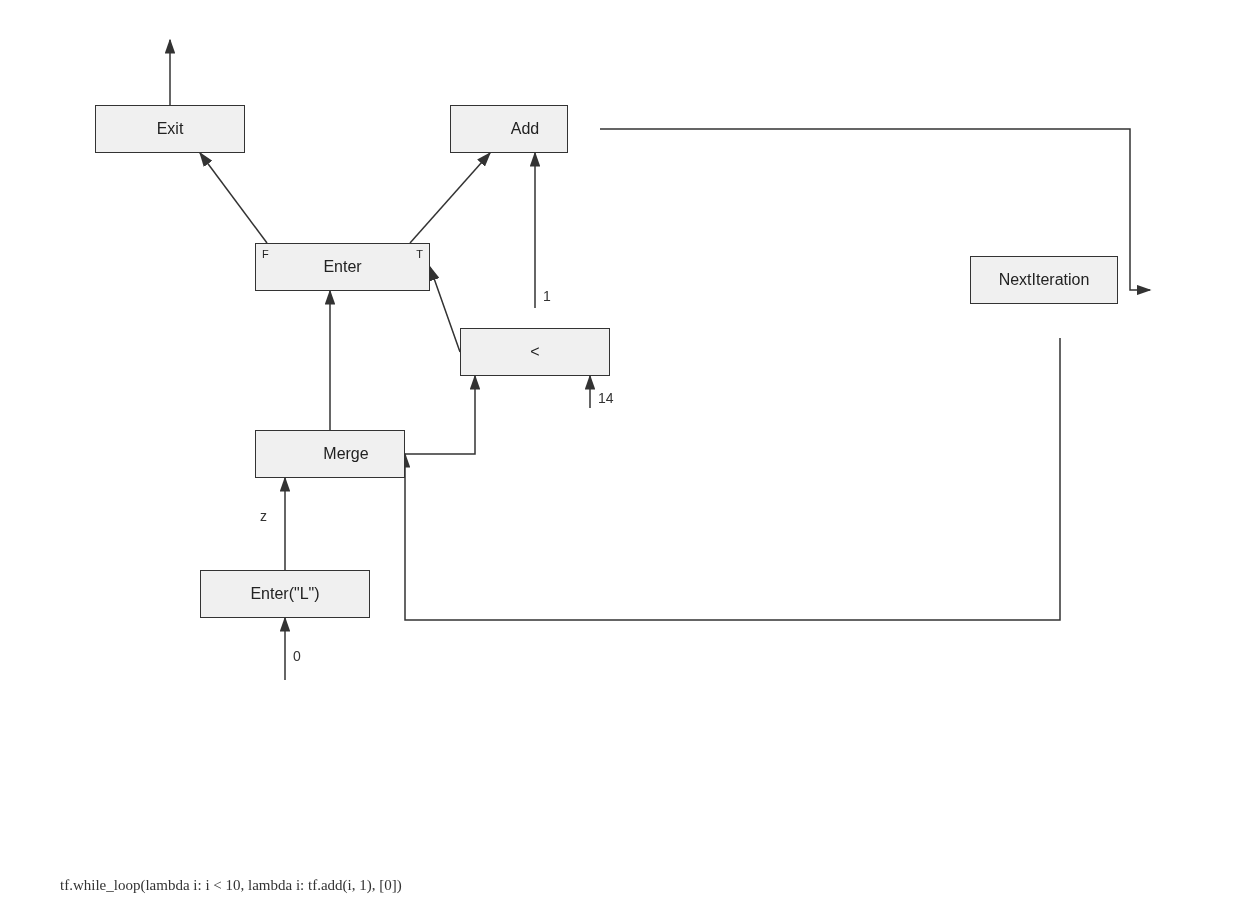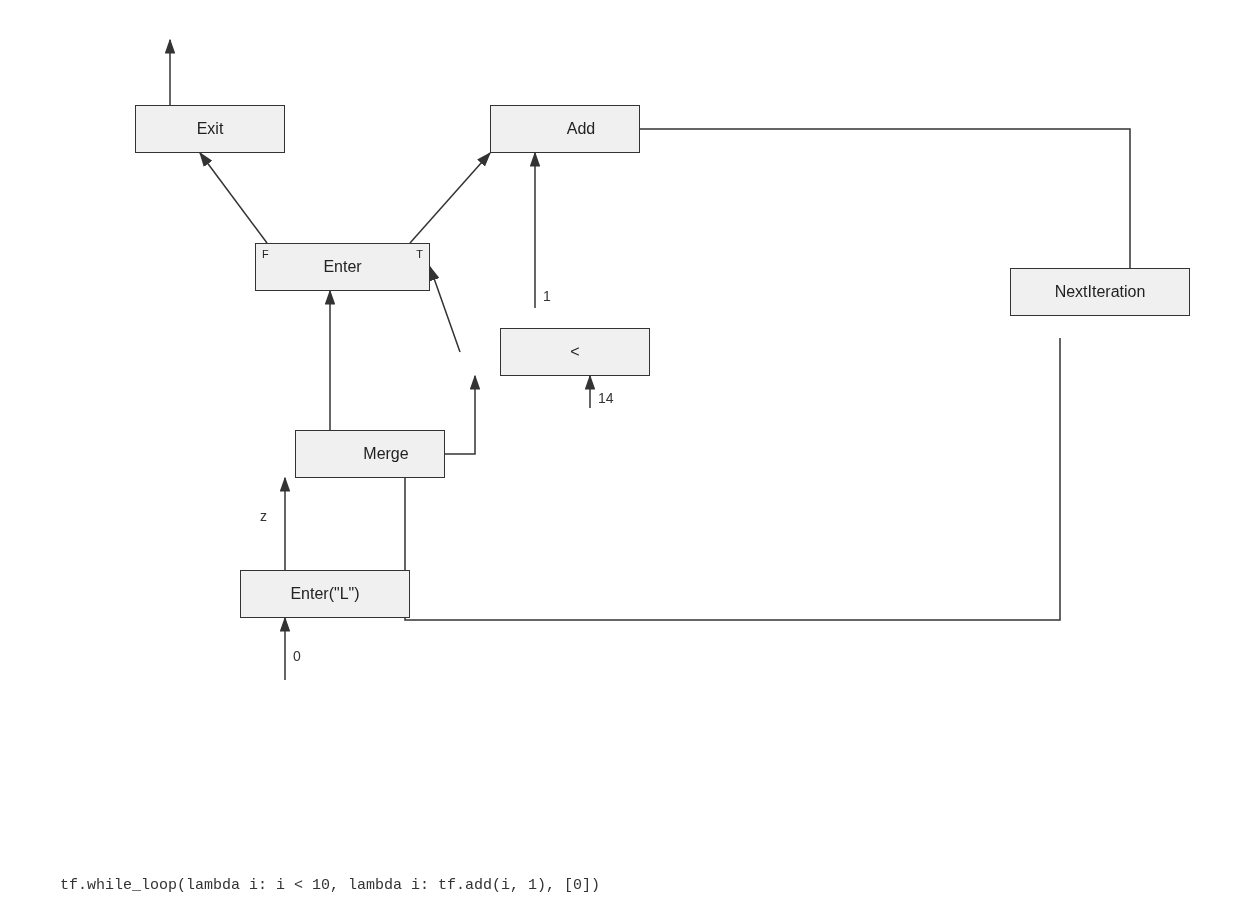--- a/index.html
+++ b/index.html
@@ -21,21 +21,20 @@
 
     .node {
       position: absolute;
       background: #f0f0f0;
       border: 1.5px solid #333;
       display: flex;
       align-items: center;
       justify-content: center;
       font-size: 16px;
       color: #222;
-      margin-left: 40px;
     }
 
     .node-label {
       font-size: 16px;
       color: #222;
     }
 
     .switch-node {
       position: absolute;
       background: #f0f0f0;
@@ -63,21 +62,21 @@
     .edge-label {
       position: absolute;
       font-size: 14px;
       color: #333;
     }
 
     .code-line {
       position: absolute;
       bottom: 28px;
       left: 60px;
-      font-family: Liberation Mono, monospace;
+      font-family: Liberation Serif, serif;
       font-size: 15px;
       color: #333;
     }
 
     svg#arrows {
       position: absolute;
       top: 0;
       left: 0;
       width: 1242px;
       height: 870px;
@@ -119,35 +118,35 @@
     <line x1="285" y1="680" x2="285" y2="618" stroke="#333" stroke-width="1.5" marker-end="url(#arrowhead)"></line>
 
     <path d="M 405 454 L 475 454 L 475 376" stroke="#333" stroke-width="1.5" fill="none" marker-end="url(#arrowhead)"></path>
 
   </svg>
 
   <div class="node" style="left:95px; top:105px; width:150px; height:48px;">
     <span class="node-label">Exit</span>
   </div>
 
-  <div class="node" style="left:450px; top:105px; width:150px; height:48px;padding-left:32px;">
+  <div class="node" style="left:450px; top:105px; width:118px; height:48px;padding-left:32px;">
     <span class="node-label">Add</span>
   </div>
 
   <div class="switch-node" style="left:255px; top:243px; width:175px; height:48px;">
     <span class="switch-f">F</span>
     <span class="node-label">Enter</span>
     <span class="switch-t">T</span>
   </div>
 
   <div class="node" style="left:460px; top:328px; width:150px; height:48px;">
     <span class="node-label">&lt;</span>
   </div>
 
-  <div class="node" style="left:970px; top:268px; width:180px; height:48px;">
+  <div class="node" style="left:970px; top:256px; width:148px; height:48px;">
     <span class="node-label">NextIteration</span>
   </div>
 
   <div class="node" style="left:255px; top:430px; width:150px; height:48px;padding-left:32px;">
     <span class="node-label">Merge</span>
   </div>
 
   <div class="node" style="left:200px; top:570px; width:170px; height:48px;">
     <span class="node-label">Enter("L")</span>
   </div>

